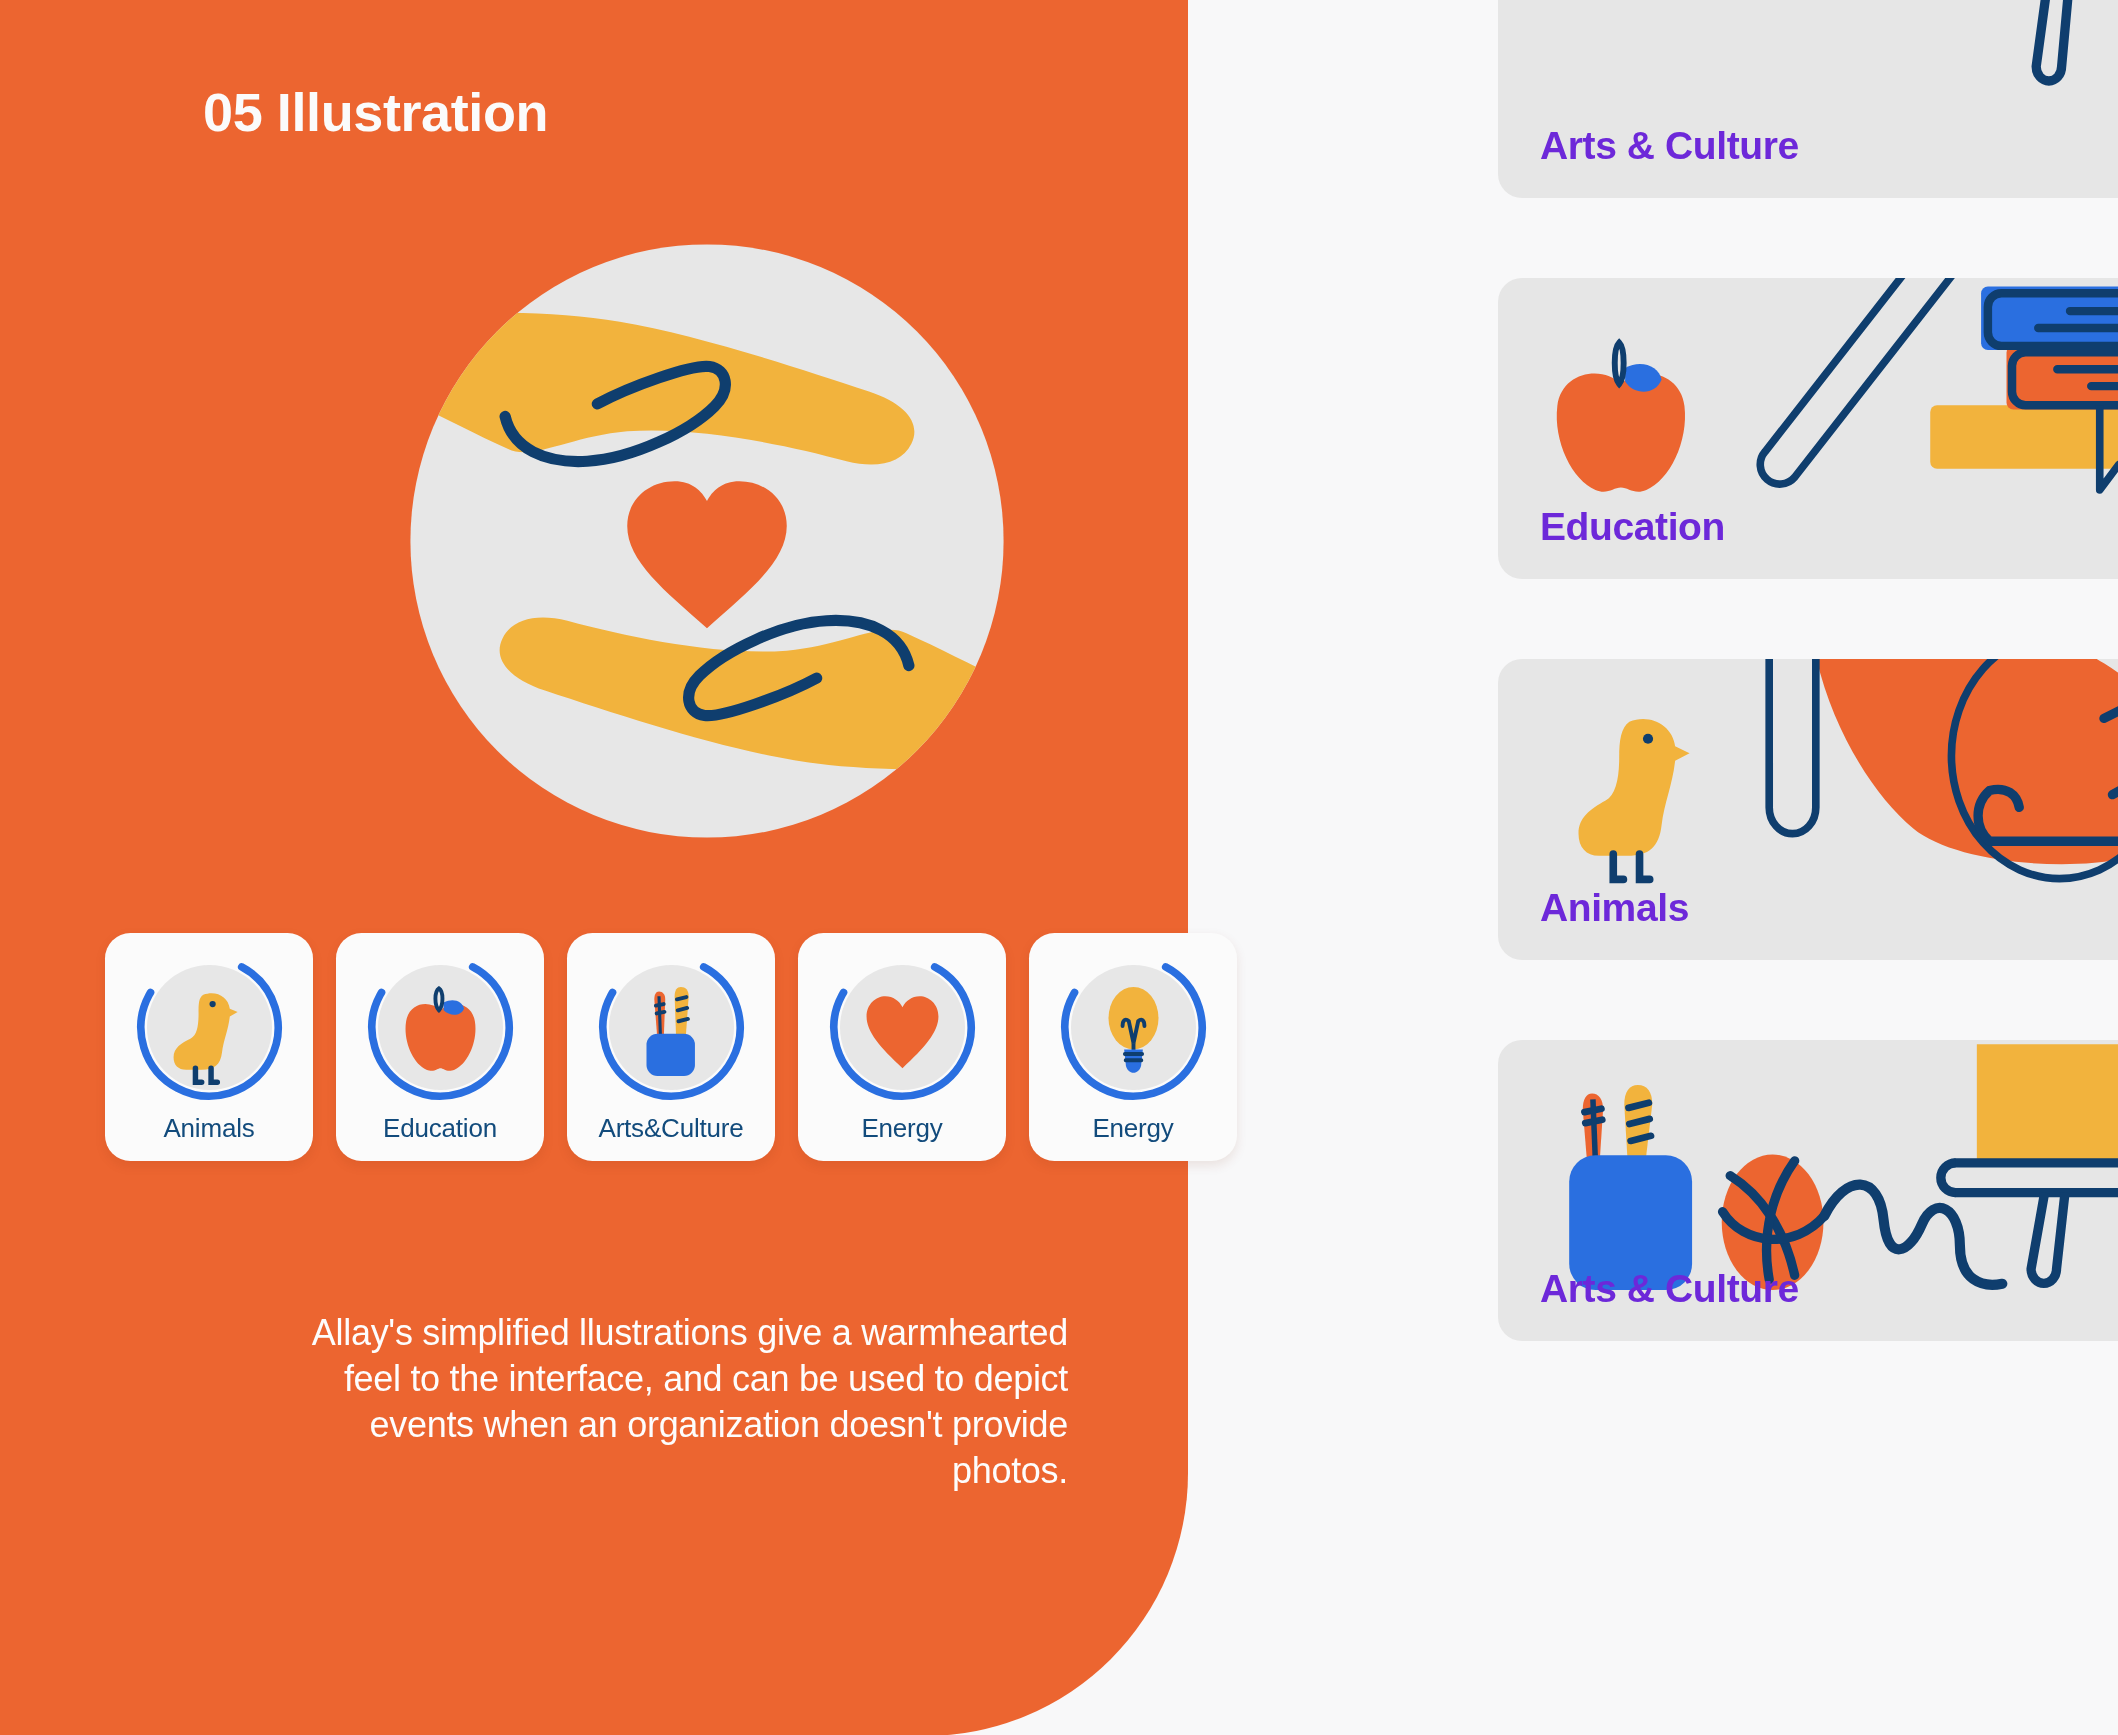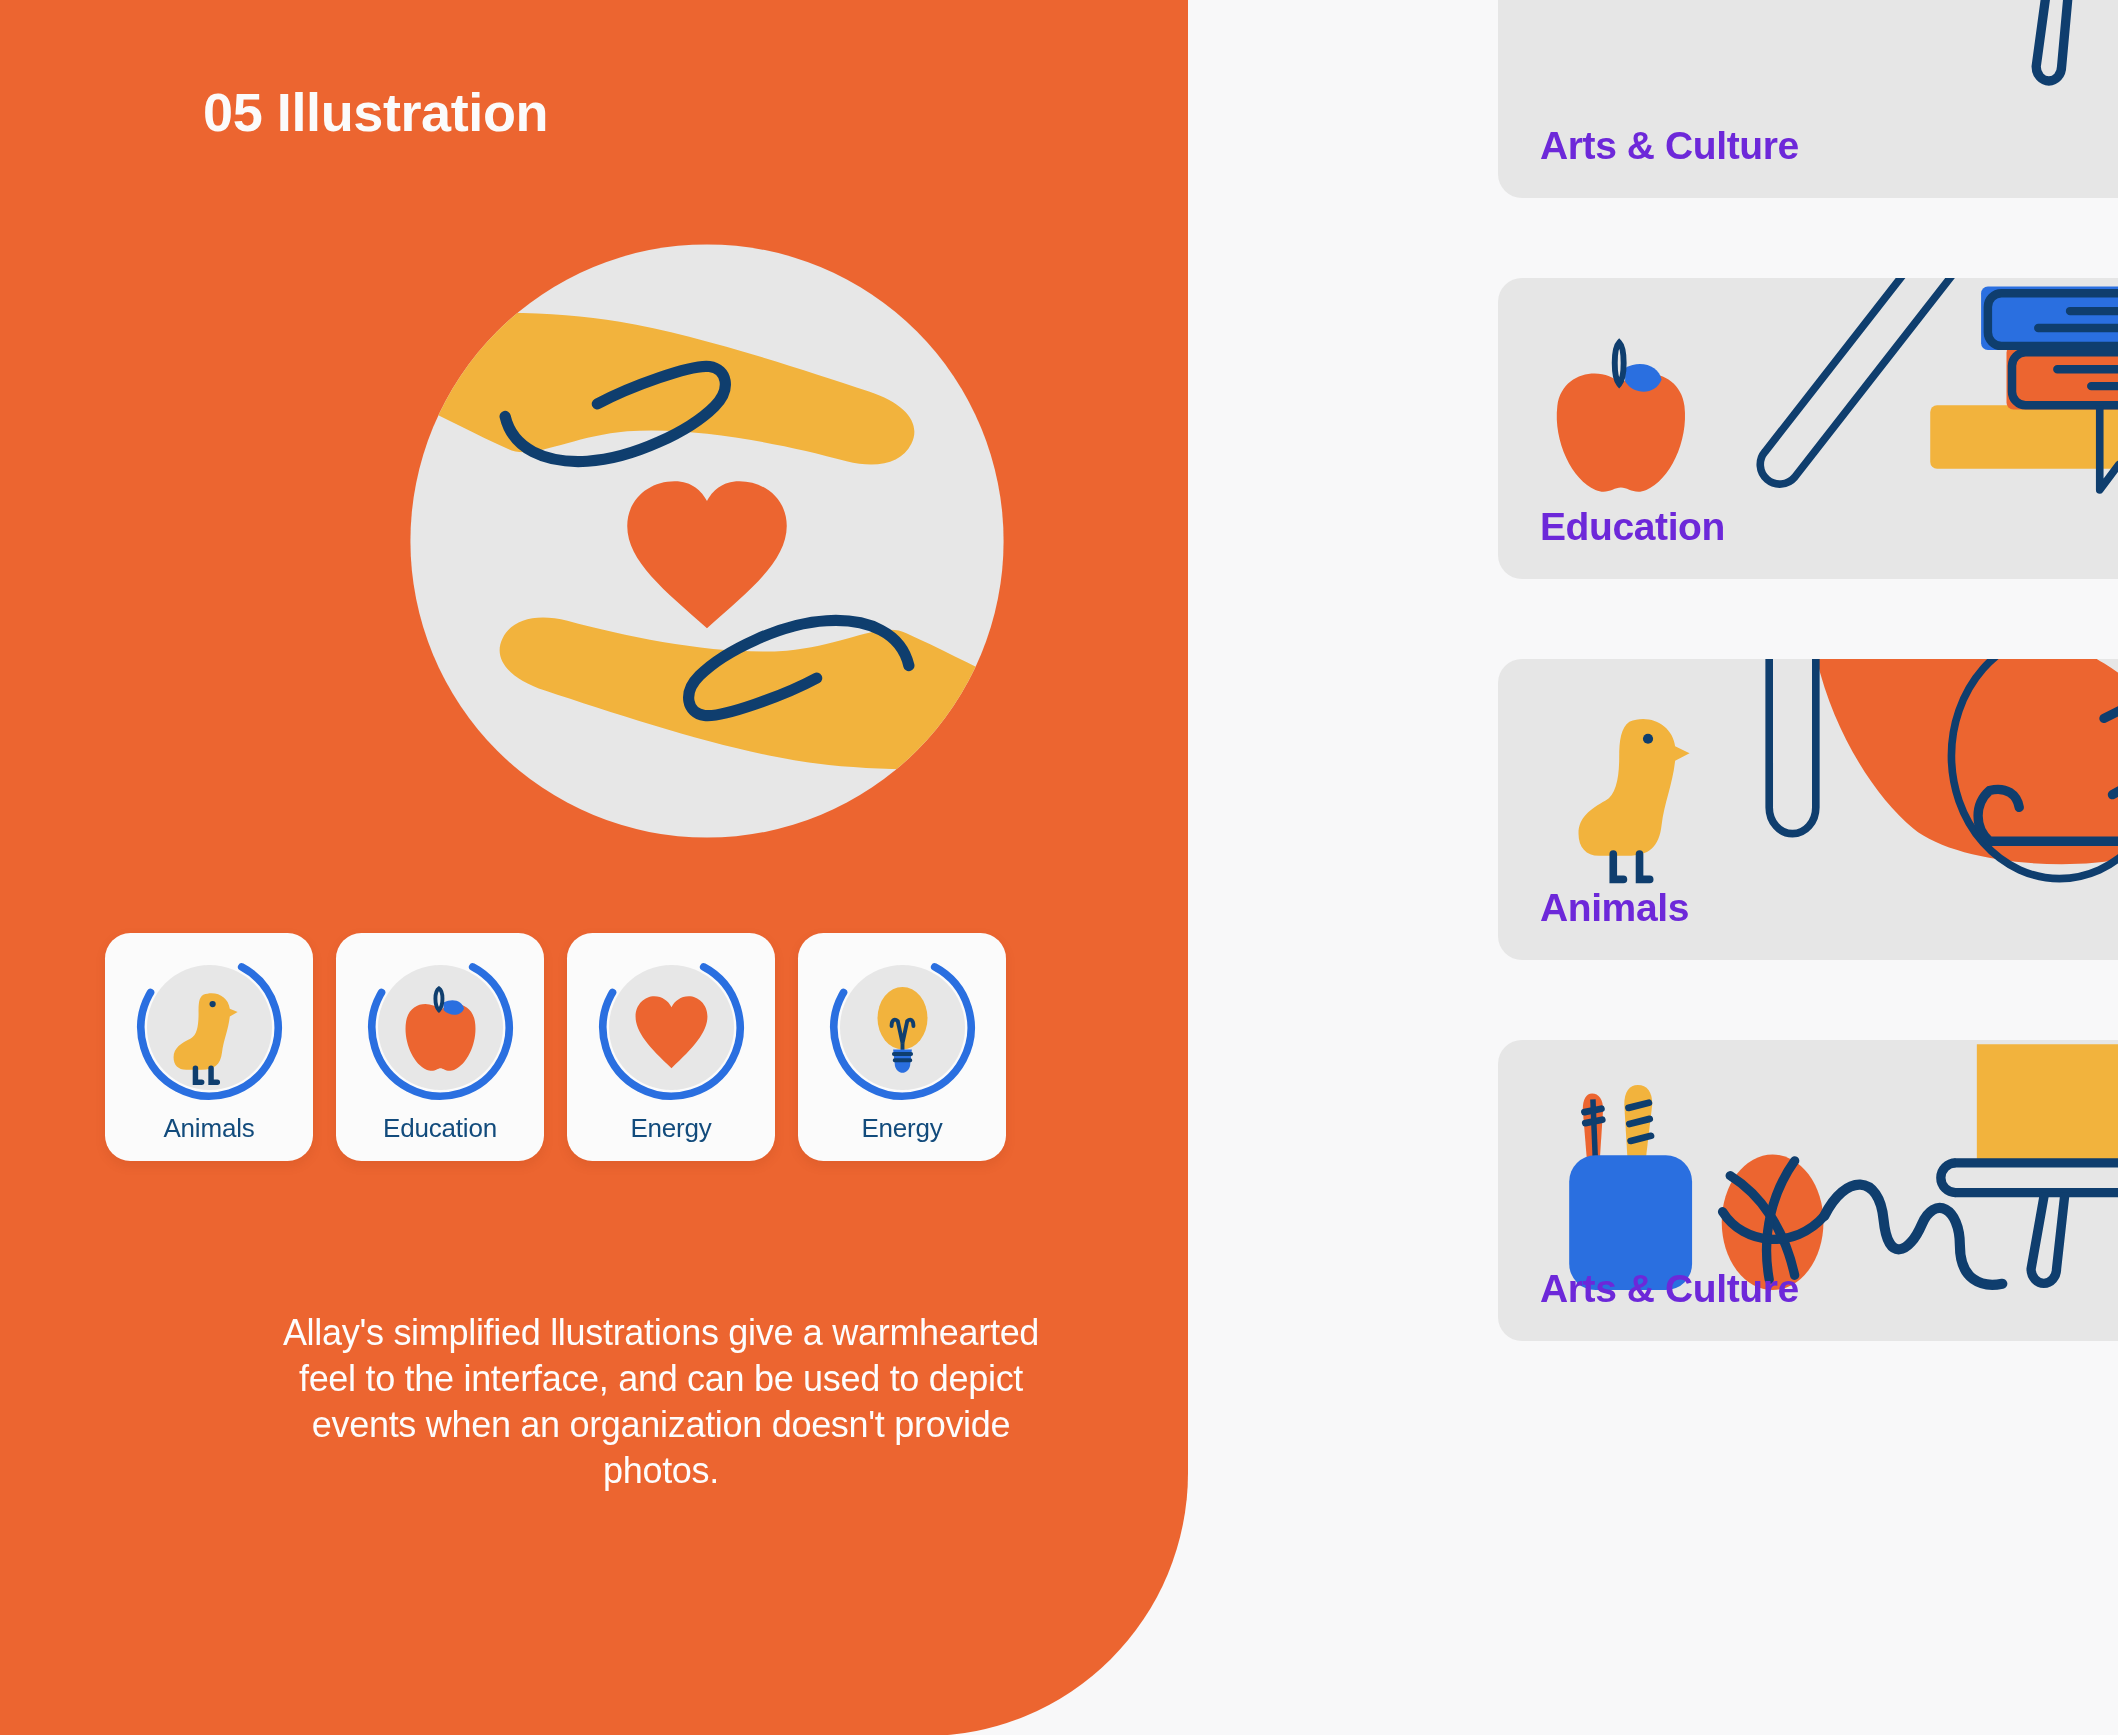--- a/index.html
+++ b/index.html
@@ -110,21 +110,21 @@
     white-space: nowrap;
     letter-spacing: -0.2px;
   }
 
   
   .hero-copy {
     position: absolute;
     left: 254px;
     top: 1310px;
     width: 814px;
-    text-align: center;
+    text-align: right;
     font-size: 36px;
     line-height: 1.28;
     color: #FDFDFD;
     font-weight: 400;
     letter-spacing: -0.3px;
   }
 
   
   .card-column {
     position: absolute;
@@ -244,20 +244,42 @@
                        C 72 138 76 132 80 132 C 84 132 88 138 98 134
                        C 116 126 128 96 124 72 C 120 48 94 44 80 58 Z" fill="#EC6530"></path>
               <path d="M 84 48 C 96 42 108 46 110 56 C 106 66 92 66 84 58 Z" fill="#2A6FE0"></path>
               <path d="M 78 30 C 84 34 84 52 78 58 C 72 52 72 34 78 30 Z" fill="none" stroke="#0F3E6E" stroke-width="5"></path>
             </svg>
           </div>
         </div>
         <div class="chip-label">Education</div>
       </div>
 
+      <div class="chip">
+        <div class="chip-badge">
+          <svg class="ring" viewBox="0 0 352 352">
+            <circle cx="176" cy="176" r="162" fill="none" stroke="#2A6FE0" stroke-width="18" stroke-linecap="round" stroke-dasharray="770 248" transform="rotate(-62 176 176)"></circle>
+          </svg>
+          <div class="disc"></div>
+          <div class="glyph">
+            <svg viewBox="0 0 160 160">
+
+              <path d="M 64 34 C 69 34 72 38 72 44 L 70 96 L 62 96 L 58 44 C 58 38 60 34 64 34 Z" fill="#EC6530"></path>
+              <path d="M 60 52 L 70 50 M 61 62 L 71 60" stroke="#0F3E6E" stroke-width="5" stroke-linecap="round"></path>
+              <path d="M 64 40 L 66 96" stroke="#0F3E6E" stroke-width="4"></path>
+
+              <path d="M 92 28 C 98 28 102 32 102 40 L 98 96 L 86 96 L 84 40 C 84 32 87 28 92 28 Z" fill="#F2B33D"></path>
+              <path d="M 87 44 L 99 41 M 88 58 L 100 55 M 89 72 L 101 69" stroke="#0F3E6E" stroke-width="5" stroke-linecap="round"></path>
+
+              <rect x="48" y="88" width="62" height="54" rx="14" fill="#2A6FE0"></rect>
+            </svg>
+          </div>
+        </div>
+        <div class="chip-label">Arts&amp;Culture</div>
+      </div>
 
       <div class="chip">
         <div class="chip-badge">
           <svg class="ring" viewBox="0 0 352 352">
             <circle cx="176" cy="176" r="162" fill="none" stroke="#2A6FE0" stroke-width="18" stroke-linecap="round" stroke-dasharray="770 248" transform="rotate(-62 176 176)"></circle>
           </svg>
           <div class="disc"></div>
           <div class="glyph">
             <svg viewBox="0 0 160 160">
               <path d="M 80 132 C 52 106 34 86 34 66 C 34 50 46 40 58 40

